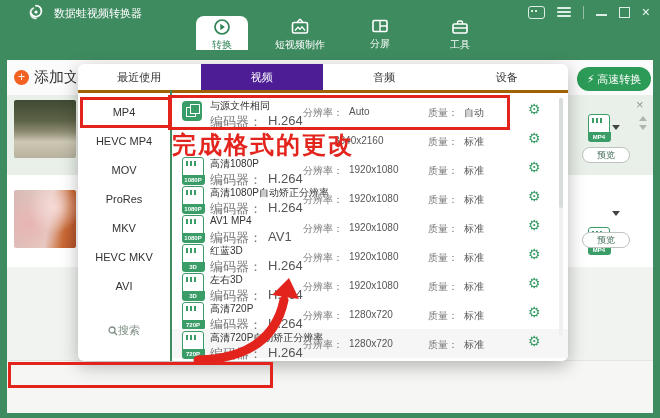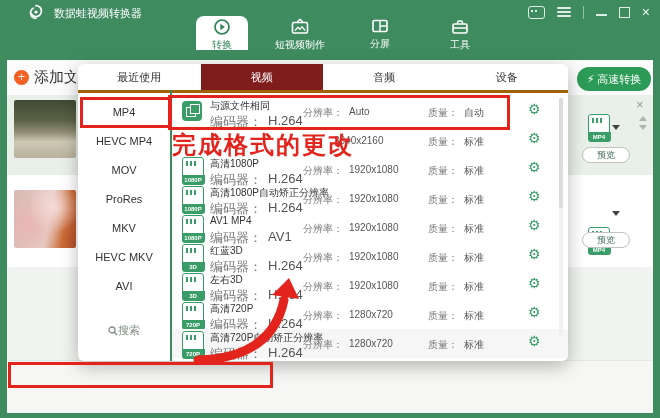--- a/index.html
+++ b/index.html
@@ -59,21 +59,21 @@
     border-radius:0 0 3px 3px;color:#fff;font-size:6px;font-weight:bold;text-align:center;line-height:10px;}
   .caret{width:0;height:0;border-left:4px solid transparent;border-right:4px solid transparent;
     border-top:5px solid #444;}
   .preview-pill{width:46px;height:14px;border:1px solid #bcc4bd;border-radius:8px;background:#fff;
     color:#44705a;font-size:9px;display:flex;align-items:center;justify-content:center;}
   
   .panel{left:78px;top:64px;width:490px;height:297px;background:#fff;border-radius:6px;
     box-shadow:0 5px 18px rgba(0,0,0,.28);z-index:10;overflow:hidden;}
   .panel-tabs{position:absolute;left:0;top:0;right:0;height:26px;display:flex;border-bottom:3px solid #a16207;}
   .ptab{flex:1;display:flex;align-items:center;justify-content:center;font-size:11px;color:#333;}
-  .ptab.active{background:#7f1d1d;color:#fff;}
+  .ptab.active{background:#4c1d95;color:#fff;}
   .p-sidebar{position:absolute;left:0;top:26px;width:92px;bottom:0;display:flex;flex-direction:column;padding-top:8px;box-sizing:border-box;}
   .sb-item{height:29px;line-height:29px;text-align:center;font-size:11px;color:#333;}
   .sb-search{margin-top:22px;display:flex;align-items:center;justify-content:center;
     color:#7d8d80;font-size:11px;}
   .p-divider{position:absolute;left:92px;top:26px;width:2px;bottom:0;background:#3F8B60;}
   .p-rows{position:absolute;left:94px;top:26px;right:0;bottom:0;padding-top:7px;}
   .fmt-row{height:29px;position:relative;}
   .fmt-row.alt{background:#f5f6f5;}
   .fr-title{position:absolute;left:38px;top:2px;font-size:10px;color:#333;white-space:nowrap;text-align:right;}
   .fr-line{position:absolute;font-size:10px;color:#777;white-space:nowrap;display:flex;gap:6px;}

